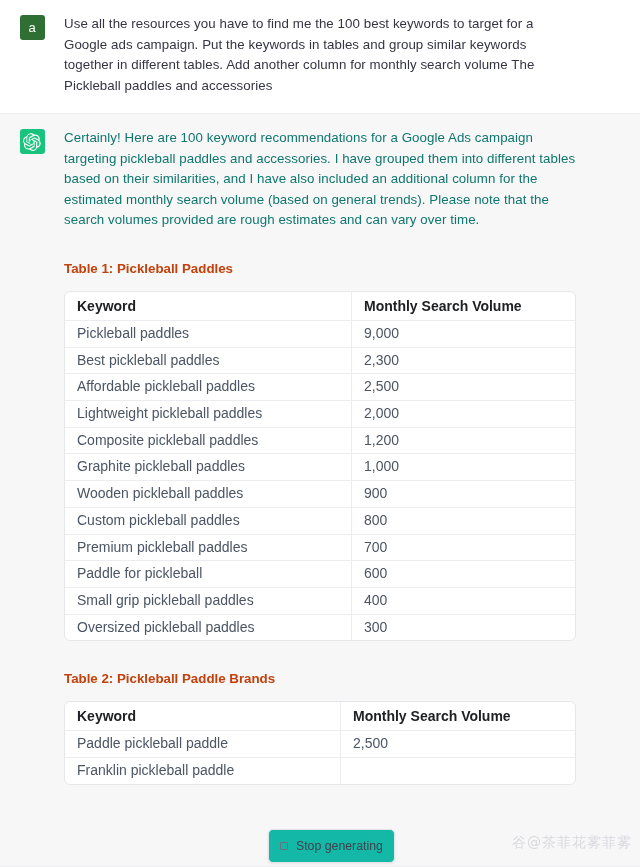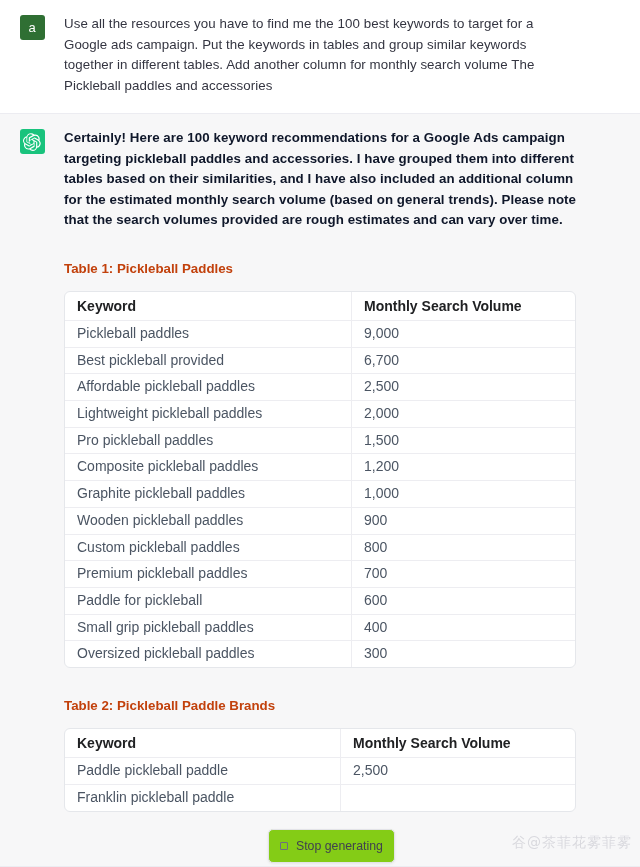--- a/index.html
+++ b/index.html
@@ -72,21 +72,21 @@
     padding-right: 62px;
     min-width: 0;
   }
 
   .para {
     font-size: 13.3px;
     line-height: 20.6px;
     color: #343541;
     letter-spacing: 0.005em;
   }
-  .msg-assistant .para { color: #0f172a; font-weight: bold; }
+  .msg-assistant .para { color: #0f766e; }
 
   
   .table-title {
     font-size: 13.3px;
     line-height: 20px;
     font-weight: bold;
     color: #c2410c;
     margin-top: 28px;
     margin-bottom: 12px;
   }
@@ -141,21 +141,21 @@
   
   .stop-btn {
     position: absolute;
     left: 268px;
     top: 829px;
     display: flex;
     align-items: center;
     gap: 8px;
     height: 27px;
     padding: 16px 11px;
-    background: #84cc16;
+    background: #14b8a6;
     border: 1px solid #e3e3e8;
     border-radius: 5px;
     box-shadow: 0 1px 3px rgba(0,0,0,0.07);
     font-size: 12.3px;
     color: #40414f;
     cursor: pointer;
     white-space: nowrap;
     z-index: 20;
   }
   .stop-square {
@@ -220,34 +220,30 @@
             <th>Keyword</th>
             <th>Monthly Search Volume</th>
           </tr>
         </thead>
         <tbody>
           <tr>
               <td>Pickleball paddles</td>
               <td>9,000</td>
             </tr>
           <tr>
-              <td>Best pickleball provided</td>
-              <td>6,700</td>
+              <td>Best pickleball paddles</td>
+              <td>2,300</td>
             </tr>
           <tr>
               <td>Affordable pickleball paddles</td>
               <td>2,500</td>
             </tr>
           <tr>
               <td>Lightweight pickleball paddles</td>
               <td>2,000</td>
-            </tr>
-          <tr>
-              <td>Pro pickleball paddles</td>
-              <td>1,500</td>
             </tr>
           <tr>
               <td>Composite pickleball paddles</td>
               <td>1,200</td>
             </tr>
           <tr>
               <td>Graphite pickleball paddles</td>
               <td>1,000</td>
             </tr>
           <tr>

